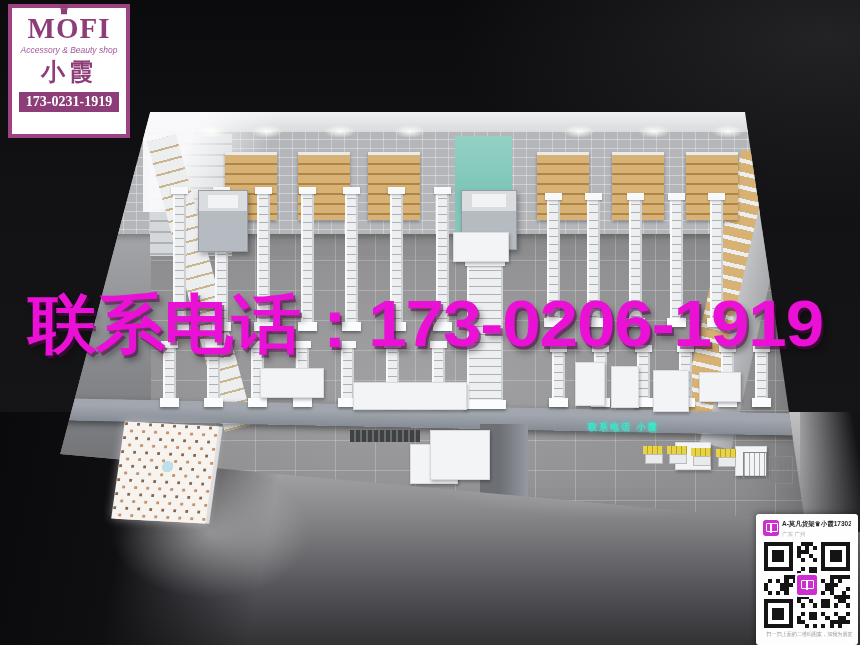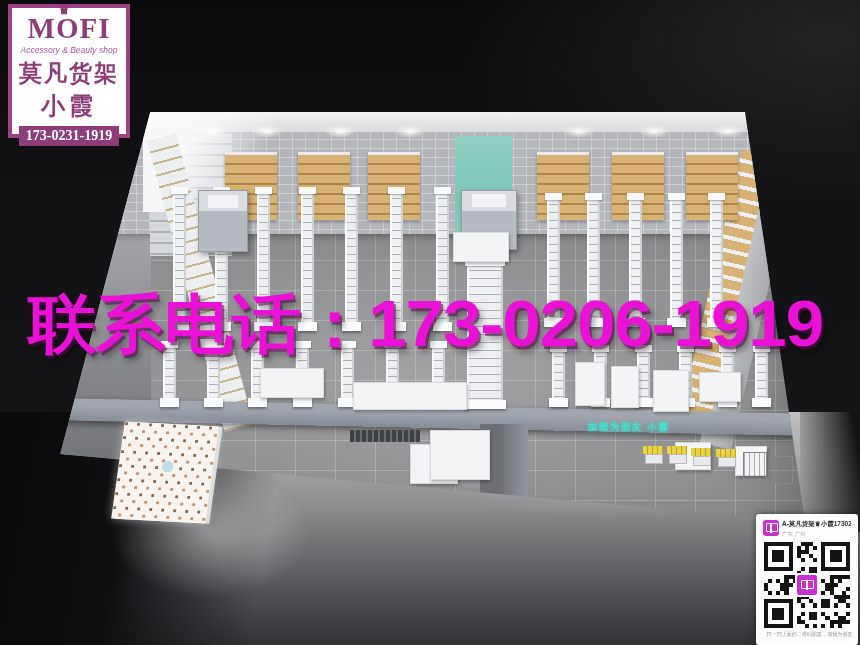--- a/index.html
+++ b/index.html
@@ -240,29 +240,28 @@
       <div class="ybin" style="left: 661px; top: 337px; width: 20px; height: 16px;">
         <div class="tray"></div>
         <div class="base"></div>
       </div>
       <div class="rack" style="left: 688px; top: 340px; width: 22px; height: 26px;"></div>
       <div class="rack" style="left: 714px; top: 344px; width: 22px; height: 26px;"></div>
     </div>
 
   <div class="poster"></div>
 
-  <div class="neon">加我为朋友 小霞</div>
+  <div class="neon">联系电话 小霞</div>
 
   <div class="brand-card">
     <div class="mofi">
       <span class="crown">♛</span>
       <span>MOFI</span>
     </div>
     <div class="tagline">Accessory &amp; Beauty shop</div>
-    <div class="cjk1">莫凡货架</div>
     <div class="cjk2">小霞</div>
     <div class="phone-banner">173-0231-1919</div>
   </div>
 
   <div class="watermark">联系电话：173-0206-1919</div>
 
   <div class="qr-card">
     <div class="qr-head">
       <div class="app-icon"></div>
       <div class="qr-meta">

